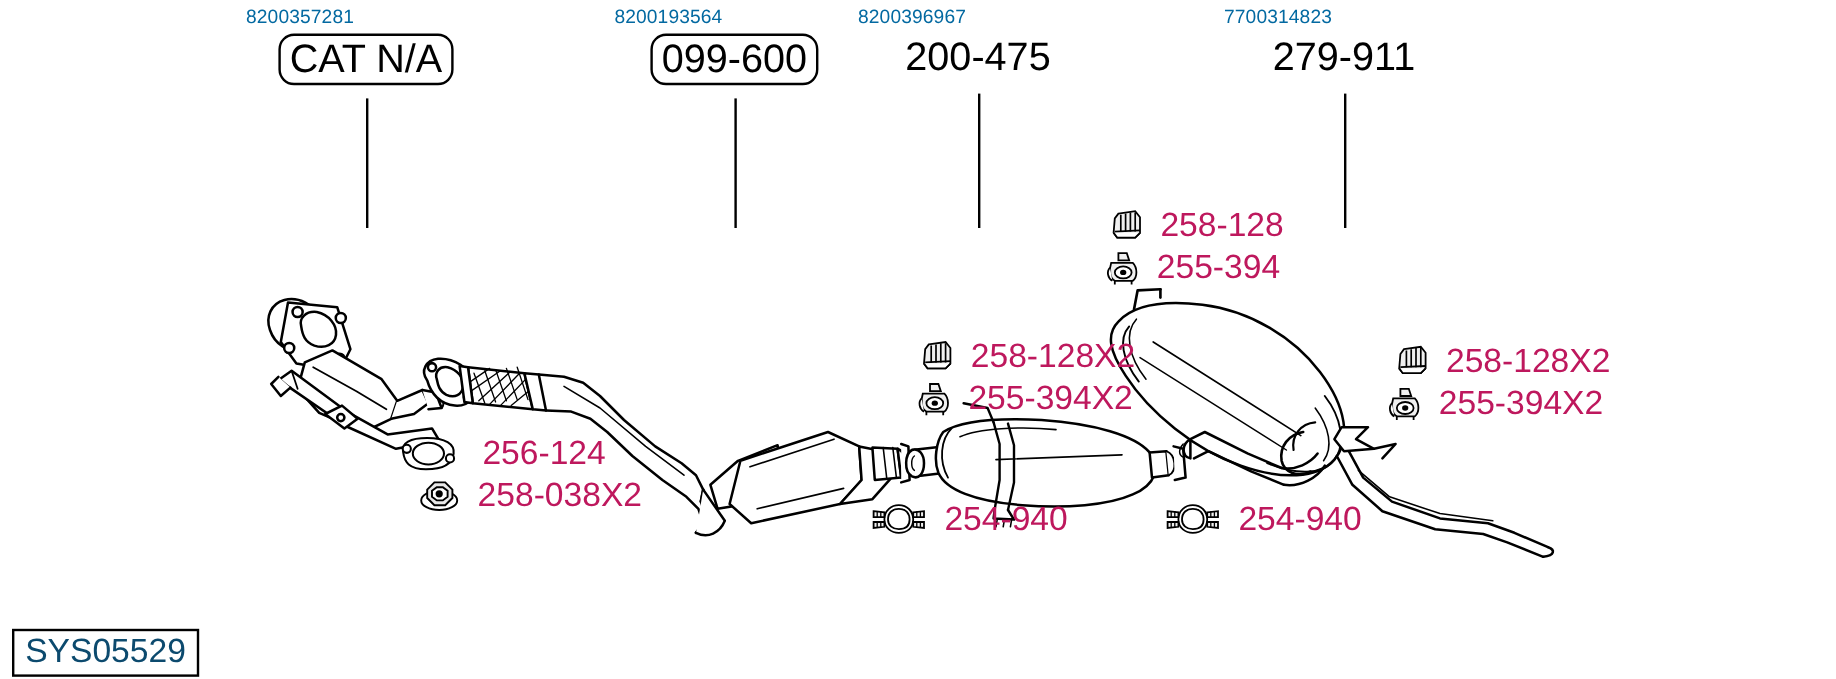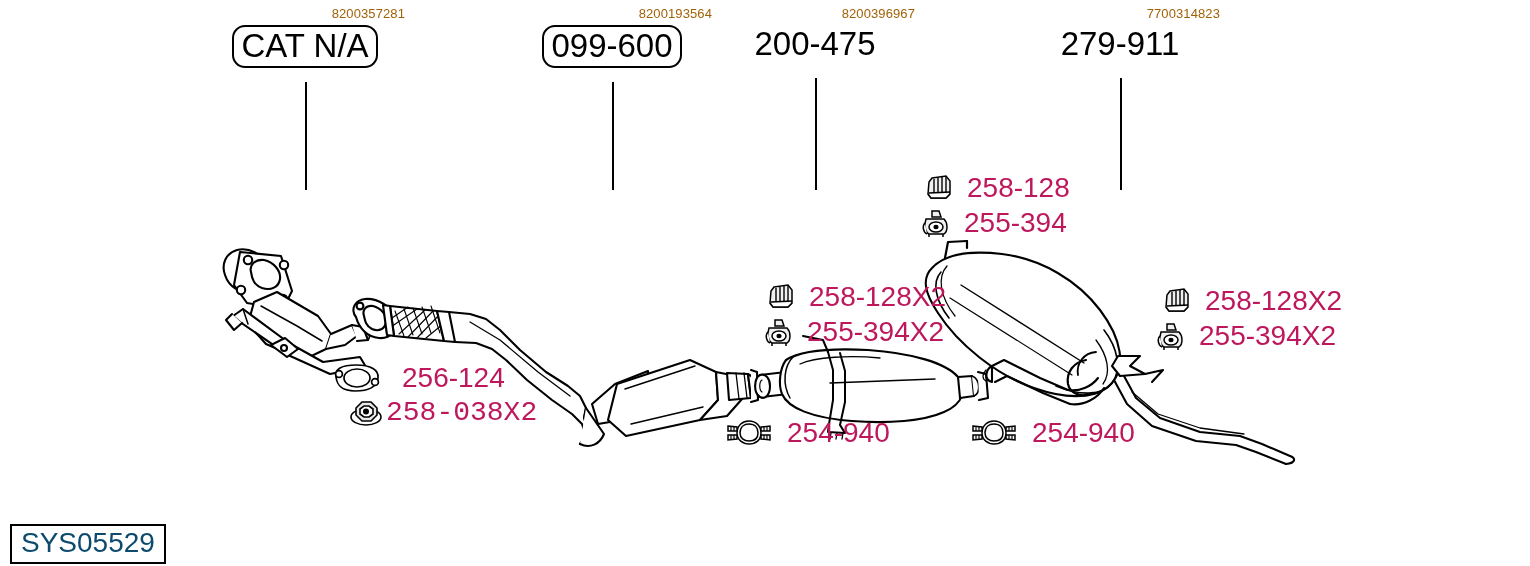--- a/index.html
+++ b/index.html
@@ -15,25 +15,25 @@
     position: relative;
     width: 1530px;
     height: 566px;
     background: #ffffff;
     overflow: hidden;
   }
   .abs { position: absolute; }
 
   
   .hdr-oe {
-    font-size: 13px;
+    font-size: 16px;
     letter-spacing: 0.1px;
-    text-align: right;
+    text-align: left;
     white-space: nowrap;
-    color: #a16207;
+    color: #0369a1;
   }
   .hdr-code {
     font-size: 33px;
     line-height: 1;
     white-space: nowrap;
     text-align: center;
     color: #000;
     border-radius: 13px;
   }
   .hdr-code.boxed {
@@ -307,21 +307,21 @@
 
   <div class="abs callout" style="left:348px; top:398px;">
     <svg class="ico" width="36" height="30" viewBox="0 0 36 30">
       <g fill="#fff" stroke="#000" stroke-width="1.6">
         <ellipse cx="18" cy="19" rx="15" ry="8"></ellipse>
         <path d="M8 10 L14 4 L23 4 L29 10 L29 17 L23 23 L14 23 L8 17 Z" fill="#e8e8e8"></path>
         <path d="M12 11 L16 8 L21 8 L25 11 L25 16 L21 19 L16 19 L12 16 Z" fill="#fff"></path>
         <circle cx="18" cy="13.5" r="3" fill="#000" stroke="none"></circle>
       </g>
     </svg>
-    <span class="txt" style="margin-left:2px;font-family:Liberation Mono, monospace;">258-038X2</span>
+    <span class="txt" style="margin-left:14px;">258-038X2</span>
   </div>
 
   <div class="abs callout" style="left:767px; top:282px;">
     <svg class="ico" width="30" height="30" viewBox="0 0 30 30">
       <g fill="#fff" stroke="#000" stroke-width="1.5">
         <path d="M7 5 L21 3 L25 8 L25 21 L21 25 L6 25 L3 21 L4 9 Z" fill="#f0f0f0"></path>
         <path d="M9 6 L9 20" stroke-width="1.4"></path>
         <path d="M13 5 L13 20" stroke-width="1.4"></path>
         <path d="M17 4 L17 20" stroke-width="1.4"></path>
         <path d="M21 4 L21 20" stroke-width="1.4"></path>

